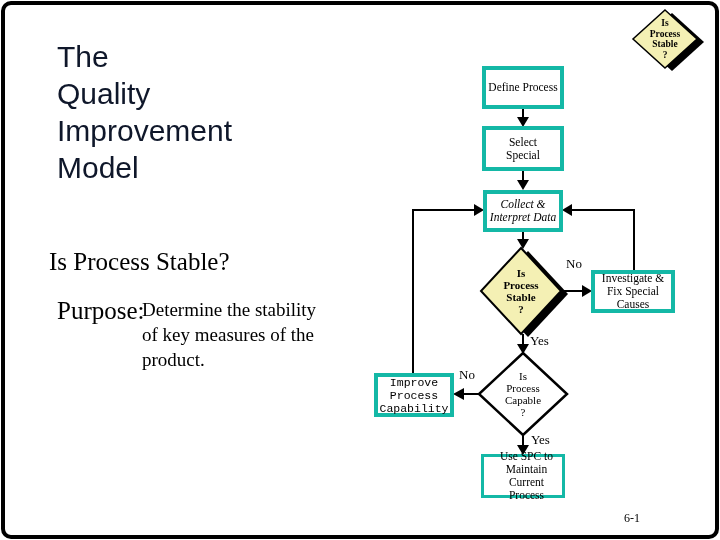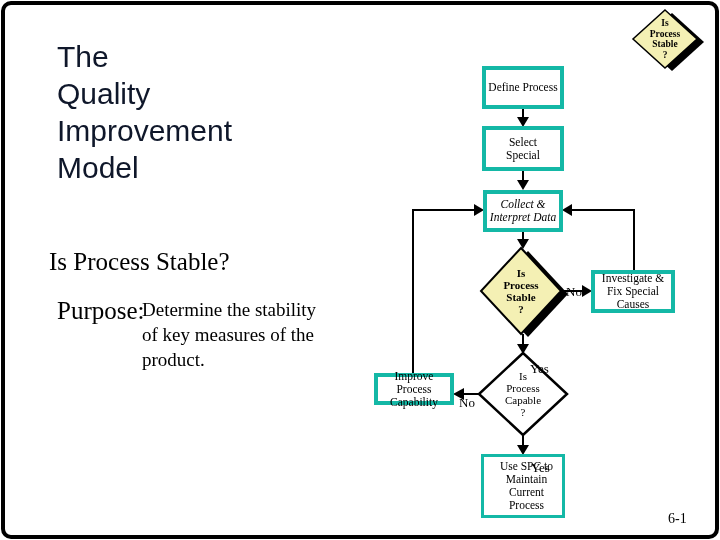--- a/index.html
+++ b/index.html
@@ -37,22 +37,22 @@
   .dtext{
     position:absolute;display:flex;align-items:center;justify-content:center;
     text-align:center;font-size:11px;line-height:12px;
   }
   .dtext.bold{font-weight:bold;}
   .corner-text{
     position:absolute;left:632px;top:11px;width:66px;height:56px;
     display:flex;align-items:center;justify-content:center;text-align:center;
     font-weight:bold;font-size:9.5px;line-height:10.5px;
   }
-  .edge-label{position:absolute;font-size:13px;margin-top:28px;}
-  .page-number{position:absolute;left:668px;top:511px;font-size:14px;}
+  .edge-label{position:absolute;font-size:13px;}
+  .page-number{position:absolute;left:624px;top:511px;font-size:12px;}
   svg{position:absolute;left:0;top:0;}
 </style>
 </head>
 <body>
 
 <svg width="720" height="540" viewBox="0 0 720 540">
   <g stroke="#000" stroke-width="2" fill="none">
 
     <line x1="523" y1="109" x2="523" y2="119"></line>
 
@@ -112,24 +112,24 @@
 product.</div>
 
 <div class="fbox pre" style="left:482px;top:66px;width:82px;height:43px;">Define Process</div>
 <div class="fbox pre" style="left:482px;top:126px;width:82px;height:45px;">Select
 Special</div>
 <div class="fbox pre" style="left:483px;top:190px;width:80px;height:42px;font-style:italic;">Collect &amp;
 Interpret Data</div>
 <div class="fbox pre" style="left:591px;top:270px;width:84px;height:43px;">Investigate &amp;
 Fix Special
 Causes</div>
-<div class="fbox pre" style="left:374px;top:373px;width:80px;height:32px;">Improve
+<div class="fbox pre" style="left:374px;top:373px;width:80px;height:44px;font-family:Liberation Mono, monospace;">Improve
 Process
 Capability</div>
-<div class="fbox thick pre" style="left:481px;top:454px;width:84px;height:64px;padding-left:7px;">Use SPC to
+<div class="fbox thick pre" style="left:481px;top:454px;width:84px;height:44px;padding-left:7px;">Use SPC to
 Maintain
 Current
 Process</div>
 
 <div class="dtext bold pre" style="left:483px;top:251px;width:76px;height:80px;">Is
 Process
 Stable
 ?</div>
 <div class="dtext pre" style="left:481px;top:356px;width:84px;height:76px;">Is
 Process

